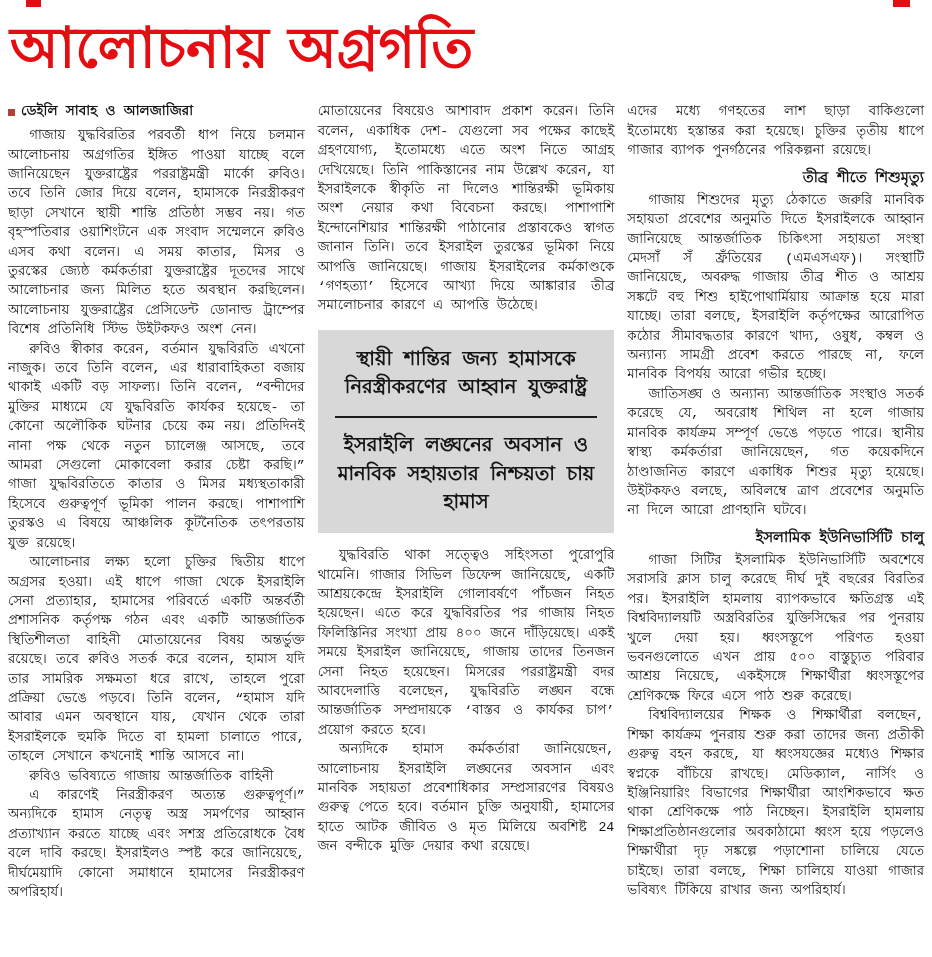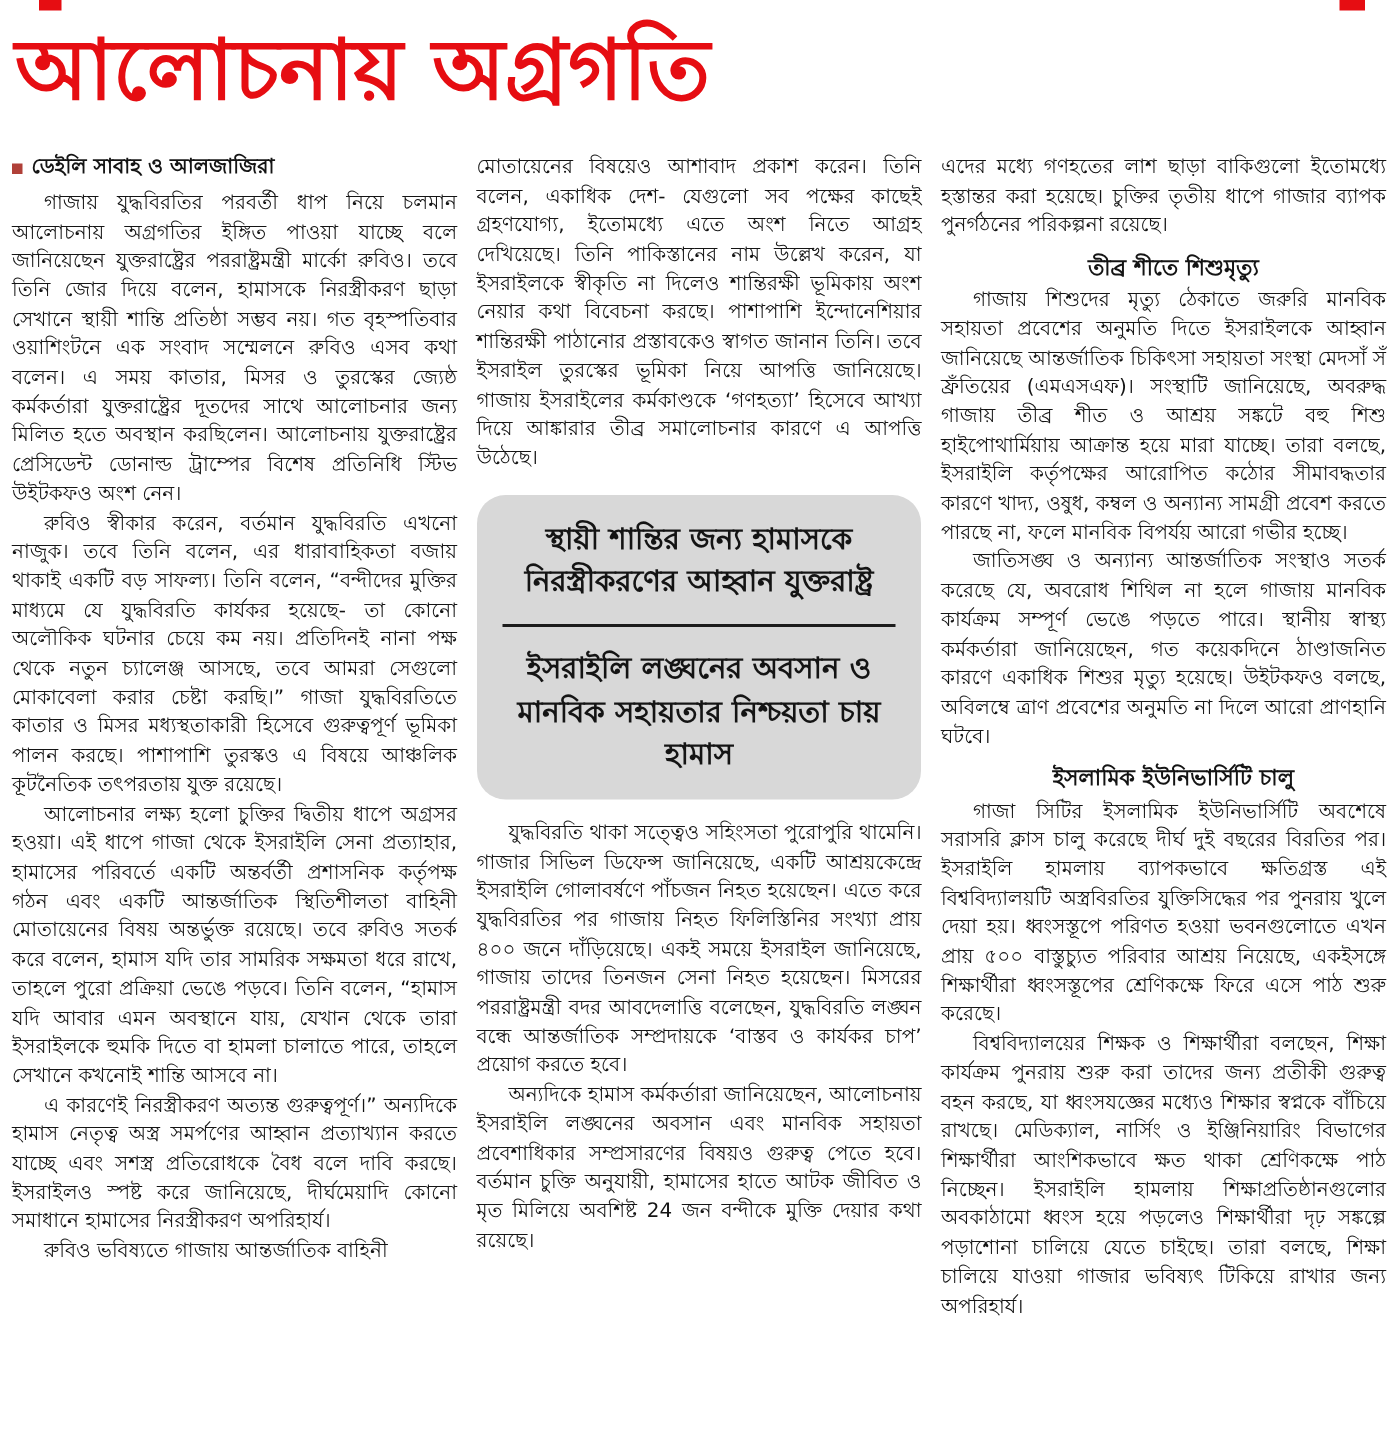--- a/index.html
+++ b/index.html
@@ -27,20 +27,21 @@
     padding: 6px 0 12px 2px;
   }
   .headline .hl-line { display: block; }
 
   .columns { display: flex; gap: 13px; margin-top: 8px; }
   .col {
     flex: 1 1 0;
     font-size: 13.3px;
     line-height: 1.46;
     text-align: justify;
+    font-family: Liberation Mono, monospace;
   }
 
   .byline {
     display: flex; align-items: center; gap: 6px;
     font-weight: 700; font-size: 13.6px;
     margin-bottom: 4px; text-align: left;
   }
   .byline .sq {
     width: 7px; height: 7px; flex: 0 0 auto;
     background: var(--byline-bullet, #b04038);
@@ -51,31 +52,30 @@
 
   .graybox {
     background: var(--box-gray, #d8d8d8);
     margin: 14px 0 13px 0;
     padding: 16px 13px;
     text-align: center;
     font-weight: 700;
     font-size: 19.5px;
     line-height: 1.45;
     text-indent: 0;
-    border-radius: 19px;
   }
   .graybox .divider {
     height: 2px; background: #1c1c1c;
     margin: 14px 4px;
   }
 
   .subhead {
     font-weight: 700; font-size: 14.6px;
     margin: 7px 0 2px 0;
-    text-align: center; text-indent: 0.9em;
+    text-align: right; text-indent: 0.9em;
   }
 </style>
 </head>
 <body>
 
 <div class="masthead-frag left"></div>
 <div class="masthead-frag right"></div>
 
 <div class="page">
 
@@ -86,22 +86,22 @@
   <div class="columns">
 
     <div class="col">
       <div class="byline">
         <span class="sq"></span>
         <span>ডেইলি সাবাহ ও আলজাজিরা</span>
       </div>
       <p class="para">গাজায় যুদ্ধবিরতির পরবর্তী ধাপ নিয়ে চলমান আলোচনায় অগ্রগতির ইঙ্গিত পাওয়া যাচ্ছে বলে জানিয়েছেন যুক্তরাষ্ট্রের পররাষ্ট্রমন্ত্রী মার্কো রুবিও। তবে তিনি জোর দিয়ে বলেন, হামাসকে নিরস্ত্রীকরণ ছাড়া সেখানে স্থায়ী শান্তি প্রতিষ্ঠা সম্ভব নয়। গত বৃহস্পতিবার ওয়াশিংটনে এক সংবাদ সম্মেলনে রুবিও এসব কথা বলেন। এ সময় কাতার, মিসর ও তুরস্কের জ্যেষ্ঠ কর্মকর্তারা যুক্তরাষ্ট্রের দূতদের সাথে আলোচনার জন্য মিলিত হতে অবস্থান করছিলেন। আলোচনায় যুক্তরাষ্ট্রের প্রেসিডেন্ট ডোনাল্ড ট্রাম্পের বিশেষ প্রতিনিধি স্টিভ উইটকফও অংশ নেন।</p>
       <p class="para">রুবিও স্বীকার করেন, বর্তমান যুদ্ধবিরতি এখনো নাজুক। তবে তিনি বলেন, এর ধারাবাহিকতা বজায় থাকাই একটি বড় সাফল্য। তিনি বলেন, “বন্দীদের মুক্তির মাধ্যমে যে যুদ্ধবিরতি কার্যকর হয়েছে- তা কোনো অলৌকিক ঘটনার চেয়ে কম নয়। প্রতিদিনই নানা পক্ষ থেকে নতুন চ্যালেঞ্জ আসছে, তবে আমরা সেগুলো মোকাবেলা করার চেষ্টা করছি।” গাজা যুদ্ধবিরতিতে কাতার ও মিসর মধ্যস্থতাকারী হিসেবে গুরুত্বপূর্ণ ভূমিকা পালন করছে। পাশাপাশি তুরস্কও এ বিষয়ে আঞ্চলিক কূটনৈতিক তৎপরতায় যুক্ত রয়েছে।</p>
       <p class="para">আলোচনার লক্ষ্য হলো চুক্তির দ্বিতীয় ধাপে অগ্রসর হওয়া। এই ধাপে গাজা থেকে ইসরাইলি সেনা প্রত্যাহার, হামাসের পরিবর্তে একটি অন্তর্বর্তী প্রশাসনিক কর্তৃপক্ষ গঠন এবং একটি আন্তর্জাতিক স্থিতিশীলতা বাহিনী মোতায়েনের বিষয় অন্তর্ভুক্ত রয়েছে। তবে রুবিও সতর্ক করে বলেন, হামাস যদি তার সামরিক সক্ষমতা ধরে রাখে, তাহলে পুরো প্রক্রিয়া ভেঙে পড়বে। তিনি বলেন, “হামাস যদি আবার এমন অবস্থানে যায়, যেখান থেকে তারা ইসরাইলকে হুমকি দিতে বা হামলা চালাতে পারে, তাহলে সেখানে কখনোই শান্তি আসবে না।</p>
+      <p class="para">রুবিও ভবিষ্যতে গাজায় আন্তর্জাতিক বাহিনী</p>
       <p class="para">এ কারণেই নিরস্ত্রীকরণ অত্যন্ত গুরুত্বপূর্ণ।” অন্যদিকে হামাস নেতৃত্ব অস্ত্র সমর্পণের আহ্বান প্রত্যাখ্যান করতে যাচ্ছে এবং সশস্ত্র প্রতিরোধকে বৈধ বলে দাবি করছে। ইসরাইলও স্পষ্ট করে জানিয়েছে, দীর্ঘমেয়াদি কোনো সমাধানে হামাসের নিরস্ত্রীকরণ অপরিহার্য।</p>
-      <p class="para">রুবিও ভবিষ্যতে গাজায় আন্তর্জাতিক বাহিনী</p>
     </div>
 
     <div class="col">
       <p class="para noindent">মোতায়েনের বিষয়েও আশাবাদ প্রকাশ করেন। তিনি বলেন, একাধিক দেশ- যেগুলো সব পক্ষের কাছেই গ্রহণযোগ্য, ইতোমধ্যে এতে অংশ নিতে আগ্রহ দেখিয়েছে। তিনি পাকিস্তানের নাম উল্লেখ করেন, যা ইসরাইলকে স্বীকৃতি না দিলেও শান্তিরক্ষী ভূমিকায় অংশ নেয়ার কথা বিবেচনা করছে। পাশাপাশি ইন্দোনেশিয়ার শান্তিরক্ষী পাঠানোর প্রস্তাবকেও স্বাগত জানান তিনি। তবে ইসরাইল তুরস্কের ভূমিকা নিয়ে আপত্তি জানিয়েছে। গাজায় ইসরাইলের কর্মকাণ্ডকে ‘গণহত্যা’ হিসেবে আখ্যা দিয়ে আঙ্কারার তীব্র সমালোচনার কারণে এ আপত্তি উঠেছে।</p>
       <div class="graybox">
         <div>স্থায়ী শান্তির জন্য হামাসকে নিরস্ত্রীকরণের আহ্বান যুক্তরাষ্ট্র</div>
         <div class="divider"></div>
         <div>ইসরাইলি লঙ্ঘনের অবসান ও মানবিক সহায়তার নিশ্চয়তা চায় হামাস</div>
       </div>
       <p class="para">যুদ্ধবিরতি থাকা সত্ত্বেও সহিংসতা পুরোপুরি থামেনি। গাজার সিভিল ডিফেন্স জানিয়েছে, একটি আশ্রয়কেন্দ্রে ইসরাইলি গোলাবর্ষণে পাঁচজন নিহত হয়েছেন। এতে করে যুদ্ধবিরতির পর গাজায় নিহত ফিলিস্তিনির সংখ্যা প্রায় ৪০০ জনে দাঁড়িয়েছে। একই সময়ে ইসরাইল জানিয়েছে, গাজায় তাদের তিনজন সেনা নিহত হয়েছেন। মিসরের পররাষ্ট্রমন্ত্রী বদর আবদেলাত্তি বলেছেন, যুদ্ধবিরতি লঙ্ঘন বন্ধে আন্তর্জাতিক সম্প্রদায়কে ‘বাস্তব ও কার্যকর চাপ’ প্রয়োগ করতে হবে।</p>

